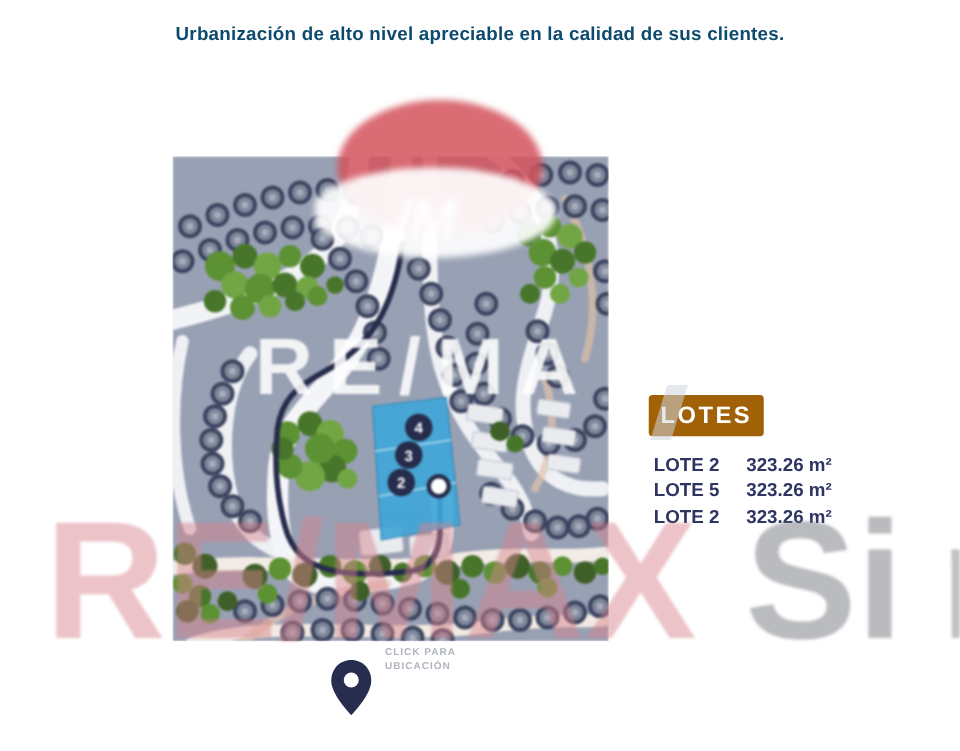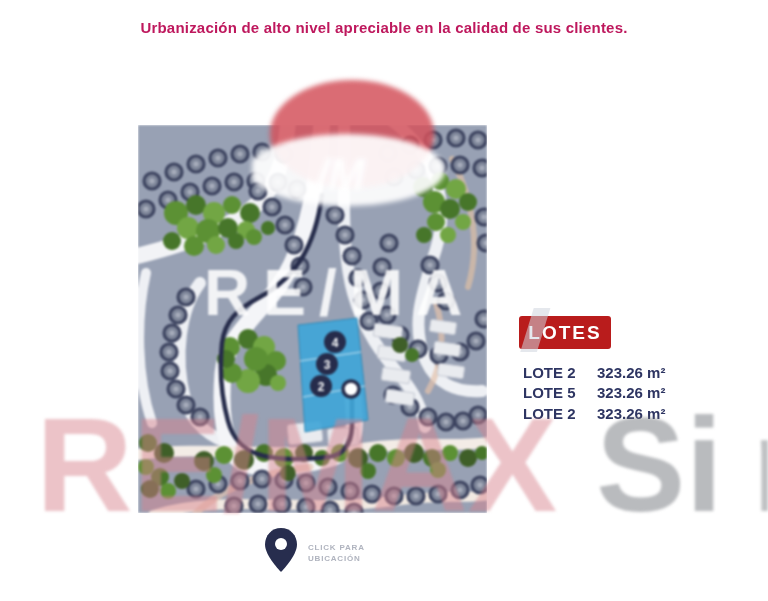--- a/index.html
+++ b/index.html
@@ -2,48 +2,48 @@
 <html><head>
 <meta charset="utf-8">
 <style>
   html,body{margin:0;padding:0;background:#fff;}
   body{width:768px;height:601px;position:relative;overflow:hidden;
        font-family:"Liberation Sans",sans-serif;}
   .abs{position:absolute;}
 
   
   .caption{left:0;top:19px;width:768px;text-align:center;
-           font-size:15px;font-weight:bold;color:#be185d;letter-spacing:.2px;
+           font-size:15px;font-weight:bold;color:#0c4a6e;letter-spacing:.2px;
            filter:blur(.55px);}
 
   
   .map-wrap{left:138px;top:125px;width:349px;height:388px;overflow:hidden;cursor:pointer;}
   .map-wrap svg{display:block;filter:blur(1.05px);}
   .t1{fill:#47762a}.t2{fill:#5c9134}.t3{fill:#72a644}.t4{fill:#3f5f28}
 
   
   .balloon{left:252px;top:72px;width:200px;height:135px;pointer-events:none;}
   .balloon svg{filter:blur(2.4px);}
 
   
-  .lotes-box{left:519px;top:316px;width:92px;height:33px;background:#b91c1c;
+  .lotes-box{left:519px;top:316px;width:92px;height:33px;background:#a16207;
              border-radius:3px;display:flex;align-items:center;justify-content:center;}
   .lotes-box span{color:#fff;font-weight:bold;font-size:19px;letter-spacing:2px;filter:blur(.4px);}
   .lotes-ribbon{left:514px;top:308px;width:52px;height:44px;pointer-events:none;
                 background:rgba(208,213,223,.55);
                 clip-path:polygon(38% 0,70% 0,44% 100%,12% 100%);}
   .lote-list{left:523px;top:362px;filter:blur(.5px);}
   .lote-row{height:20.5px;display:flex;align-items:center;
             font-size:15px;font-weight:bold;color:#2e3562;}
   .lote-row .lbl{width:64px;}
   .lote-row .val{margin-left:10px;text-align:right;}
 
   
   .cta-pin{left:264px;top:527px;width:34px;height:46px;cursor:pointer;}
-  .cta-text{left:308px;top:542px;font-size:8px;font-weight:bold;color:#b0b4bf;
+  .cta-text{left:308px;top:516px;font-size:8px;font-weight:bold;color:#b0b4bf;
             letter-spacing:.8px;line-height:11px;text-transform:uppercase;
             filter:blur(.5px);cursor:pointer;}
 
   
   .big-wm{left:0;top:398px;width:768px;height:125px;overflow:hidden;
           pointer-events:none;white-space:nowrap;filter:blur(1.4px);z-index:30;}
   .big-wm .brand{position:absolute;left:36px;top:0;font-size:134px;font-weight:bold;
           line-height:134px;color:rgba(216,130,141,.48);}
   .big-wm .suffix{position:absolute;left:596px;top:0;font-size:134px;font-weight:bold;
           line-height:134px;color:rgba(116,119,125,.5);}

